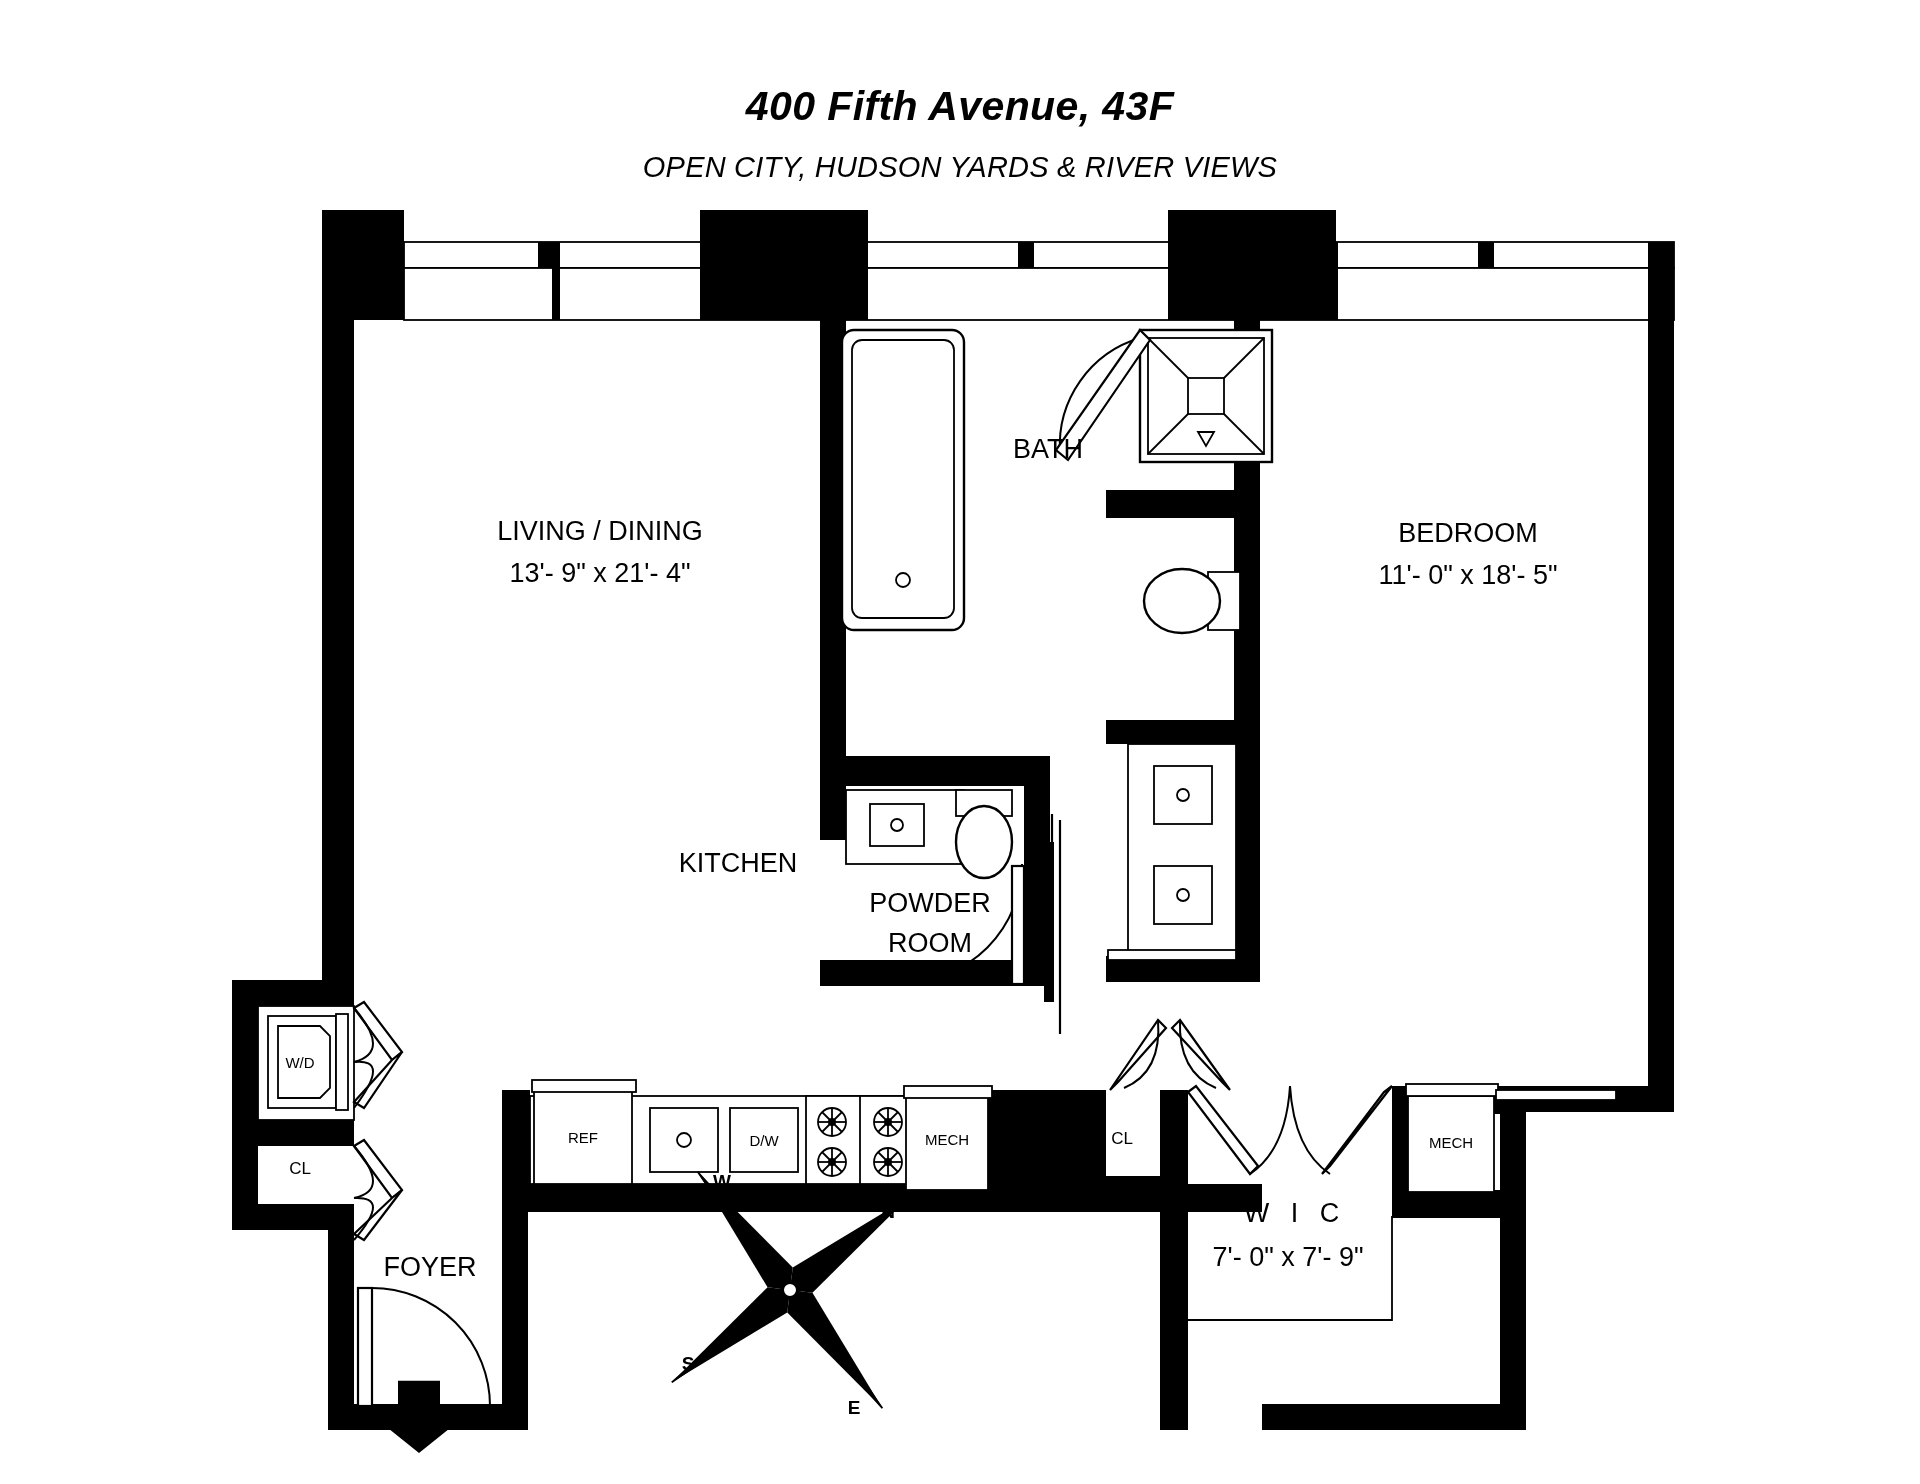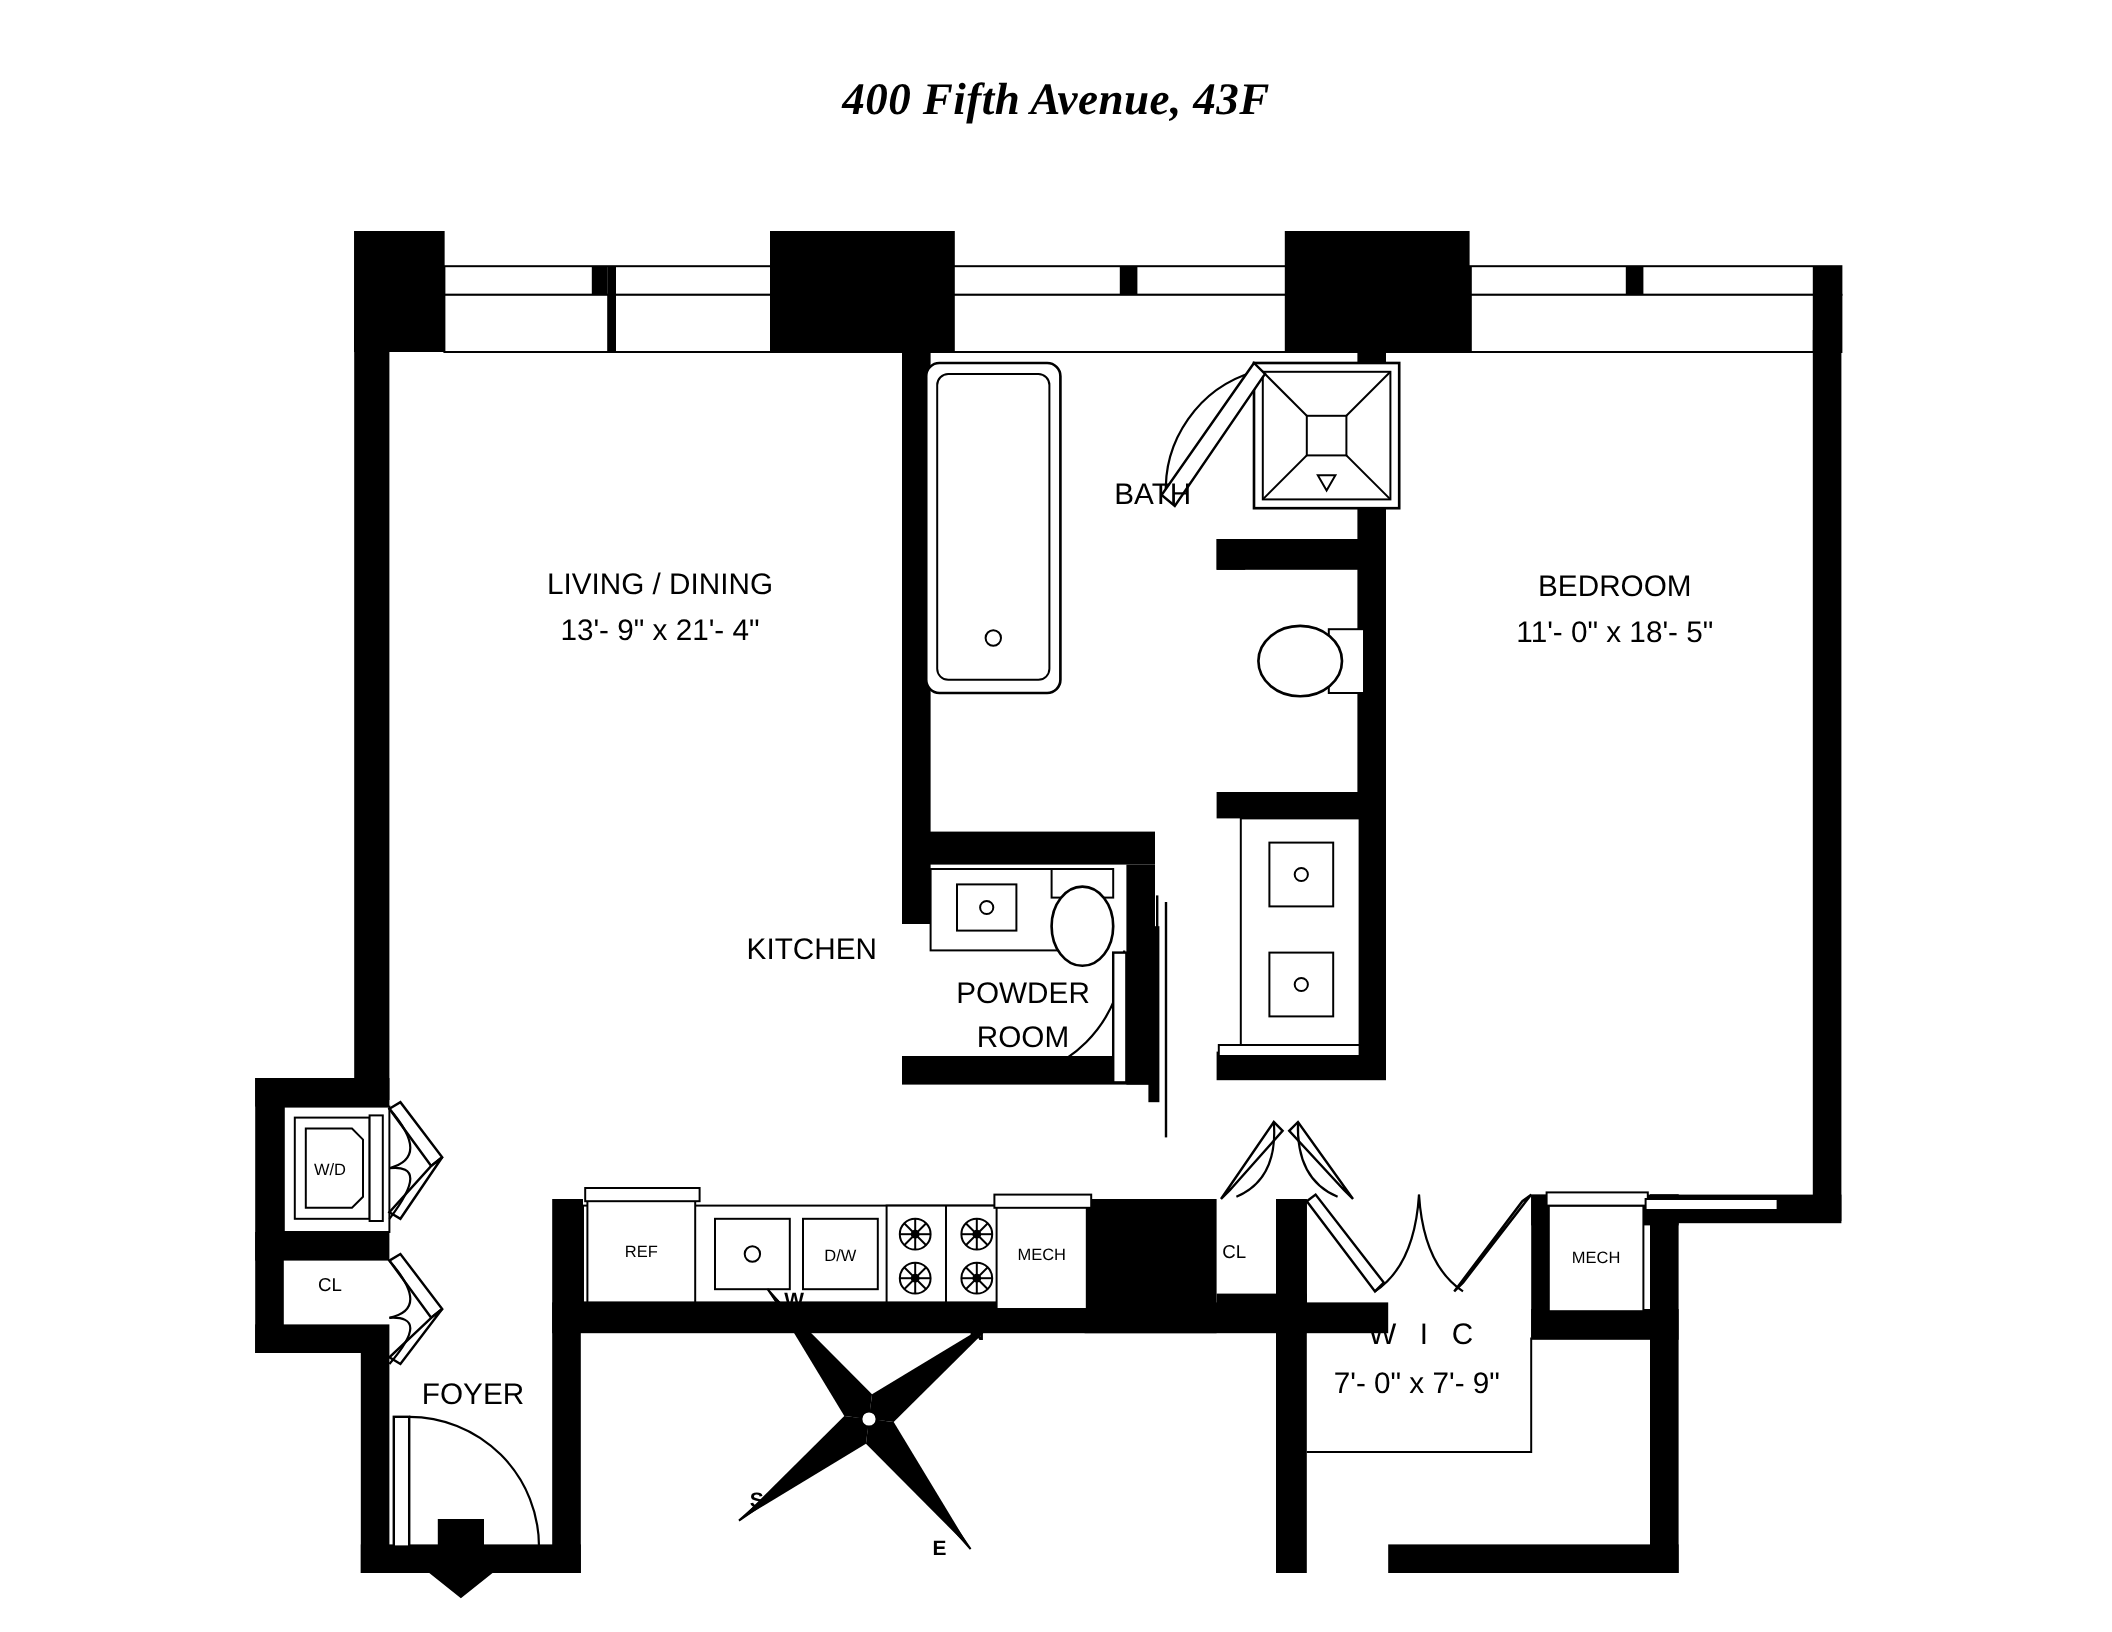--- a/index.html
+++ b/index.html
@@ -17,24 +17,23 @@
   }
   #sheet {
     position: absolute;
     left: 0; top: 0;
     width: 1920px;
     height: 1484px;
   }
   .title-block {
     position: absolute;
     left: 0;
-    top: 68px;
+    top: 84px;
     width: 1920px;
     text-align: center;
-    font-family: Liberation Serif, serif;
   }
   #plan-title {
     font-size: 41px;
     font-weight: bold;
     font-style: italic;
     letter-spacing: 0.4px;
     line-height: 1.1;
     margin: 0;
   }
   #plan-subtitle {
@@ -90,20 +89,21 @@
   .door-leaf { fill: #ffffff; stroke: #000000; stroke-width: 2.2; }
   .swing { fill: none; stroke: #000000; stroke-width: 2.0; }
 </style>
 </head>
 <body>
 
 <div id="sheet">
 
   <div class="title-block">
     <div id="plan-title">400 Fifth Avenue, 43F</div>
+    <div id="plan-subtitle">OPEN CITY, HUDSON YARDS &amp; RIVER VIEWS</div>
   </div>
 
   <svg id="floorplan-svg" viewBox="0 0 1920 1290" xmlns="http://www.w3.org/2000/svg">
 
     <g>
 
       <rect class="wall" x="322" y="20" width="82" height="110"></rect>
 
       <rect class="wall" x="322" y="20" width="82" height="110"></rect>
 

